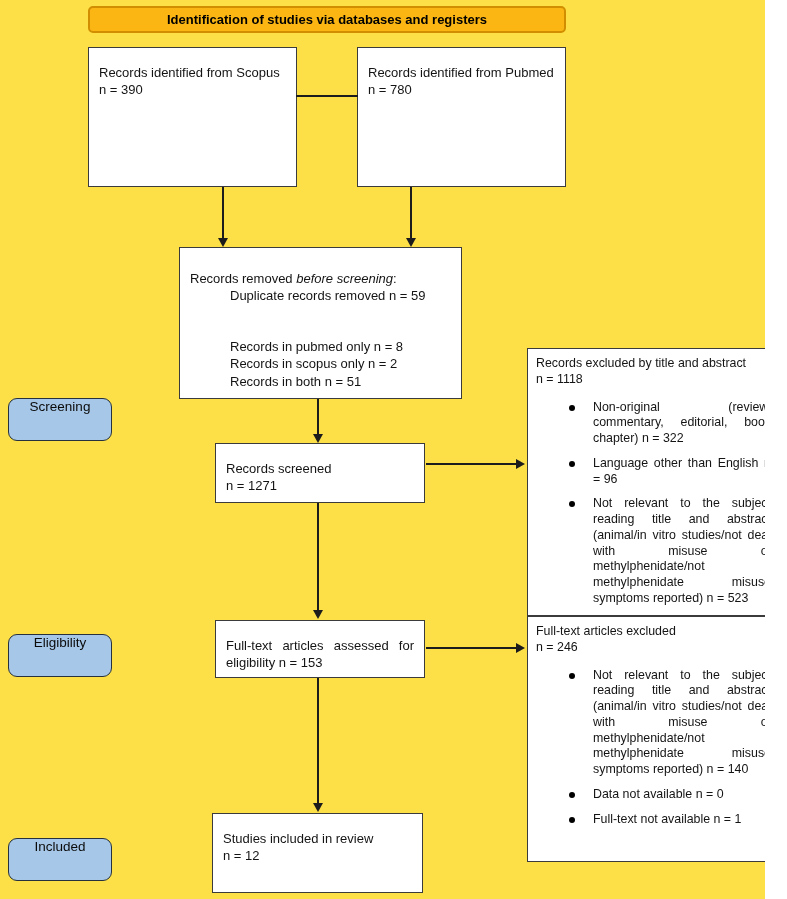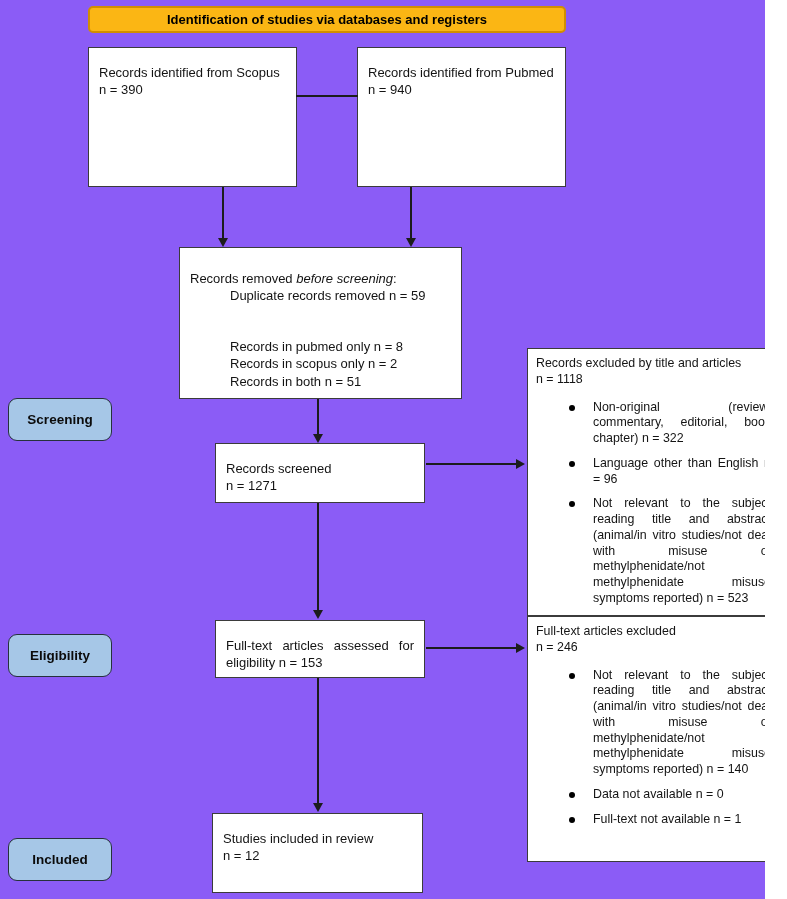--- a/index.html
+++ b/index.html
@@ -1,21 +1,21 @@
 <!DOCTYPE html>
 <html><head>
 <meta charset="utf-8">
 <style>
   * { box-sizing: border-box; }
   html, body { margin: 0; padding: 0; background: #ffffff; }
   #stage {
     position: relative;
     width: 765px;
     height: 899px;
-    background: #8b5cf6;
+    background: #fde047;
     font-family: "Liberation Sans", "DejaVu Sans", sans-serif;
     color: #1a1a1a;
     overflow: hidden;
   }
 
   .banner {
     position: absolute;
     left: 88px; top: 6px; width: 478px; height: 27px;
     background: #FBB614;
     border: 2px solid #D18E00;
@@ -65,22 +65,22 @@
     border-radius: 50%;
     background: #000;
   }
 
   .side-label {
     position: absolute;
     left: 8px; width: 104px; height: 43px;
     background: #A6C7E7;
     border: 1.7px solid #26313d;
     border-radius: 9px;
-    display: flex; align-items: center; justify-content: center;
-    font-weight: bold; font-size: 13.5px; color: #0b0b0b;
+    display: flex; justify-content: center;
+    font-weight: normal; font-size: 13.5px; color: #0b0b0b;
   }
   .side-screening  { top: 398px; }
   .side-eligibility{ top: 634px; }
   .side-included   { top: 838px; }
 
   .vline { position: absolute; width: 2px; background: #1c1c1c; }
   .hline { position: absolute; height: 2px; background: #1c1c1c; }
   .ah-down {
     position: absolute; width: 0; height: 0;
     border-left: 5px solid transparent;
@@ -102,21 +102,21 @@
   <div class="banner">
     <span>Identification of studies via databases and registers</span>
   </div>
 
   <div class="box box-scopus">
     <div>Records identified from Scopus</div>
     <div>n = 390</div>
   </div>
   <div class="box box-pubmed">
     <div>Records identified from Pubmed</div>
-    <div>n = 940</div>
+    <div>n = 780</div>
   </div>
 
   <div class="hline" style="left:296px; top:95px; width:62px;"></div>
 
   <div class="vline" style="left:222px; top:187px; height:52px;"></div>
   <div class="ah-down" style="left:218px; top:238px;"></div>
   <div class="vline" style="left:410px; top:187px; height:52px;"></div>
   <div class="ah-down" style="left:406px; top:238px;"></div>
 
   <div class="box box-removed">
@@ -134,21 +134,21 @@
 
   <div class="box box-screened">
     <div>Records screened</div>
     <div>n = 1271</div>
   </div>
 
   <div class="hline" style="left:426px; top:463px; width:91px;"></div>
   <div class="ah-right" style="left:516px; top:459px;"></div>
 
   <div class="box box-excl1">
-    <div>Records excluded by title and articles</div>
+    <div>Records excluded by title and abstract</div>
     <div>n = 1118</div>
     <ul class="bullets">
       <li>Non-original (review, commentary, editorial, book chapter) n = 322</li>
       <li>Language other than English n = 96</li>
       <li>Not relevant to the subject reading title and abstract (animal/in vitro studies/not deal with misuse of methylphenidate/not methylphenidate misuse symptoms reported) n = 523</li>
       <li>No abstract n = 177</li>
     </ul>
   </div>
 
   <div class="vline" style="left:317px; top:503px; height:108px;"></div>

